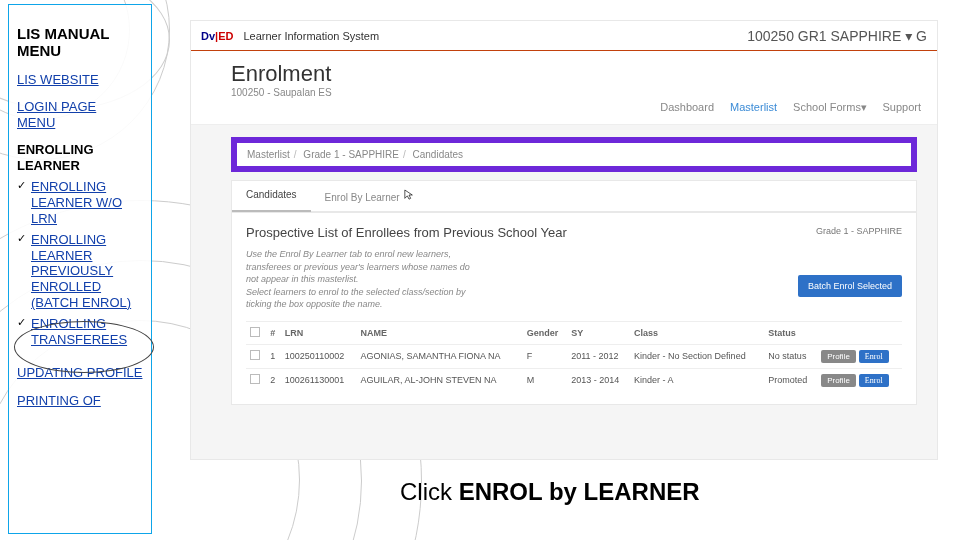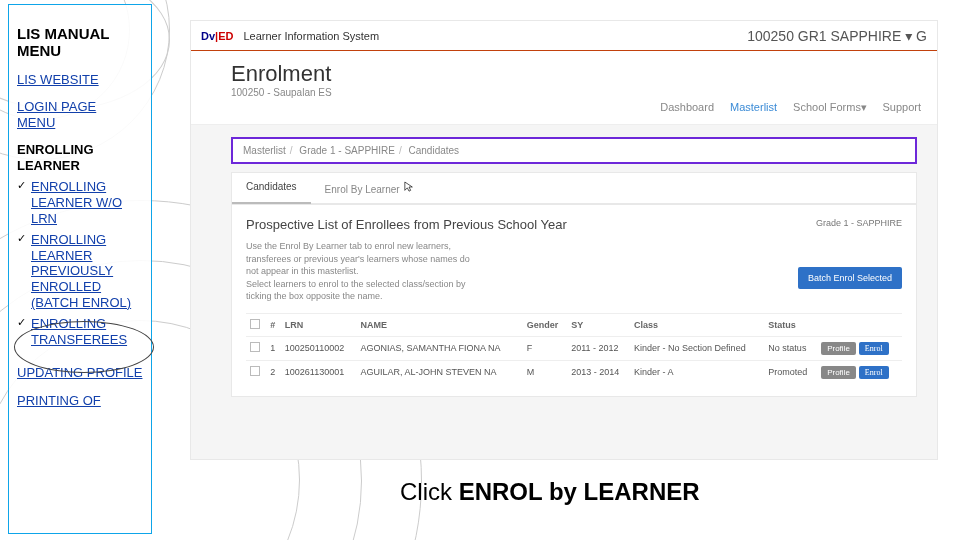--- a/index.html
+++ b/index.html
@@ -41,34 +41,34 @@
   .top-title{margin-left:10px;color:#333;}
   .top-user{margin-left:auto;color:#555;font-size:14px;}
 
   .pagehdr{background:#fff;padding:10px 16px 10px 40px;border-bottom:1px solid #eee;display:flex;align-items:flex-start;}
   .pagehdr .l h2{font-size:22px;color:#333;font-weight:400;}
   .pagehdr .l .sub{font-size:10px;color:#888;}
   .pagehdr .r{margin-left:auto;display:flex;gap:16px;font-size:11px;}
   .pagehdr .r span{color:#888;margin-top:40px;}
   .pagehdr .r .active{color:#3b8bd6;font-weight:500;}
 
-  .crumbs{margin:12px 20px 8px 40px;background:#fff;border:2px solid #6d28d9;font-size:10px;color:#888;padding:6px 10px;}
+  .crumbs{margin:12px 20px 8px 40px;background:#fff;border:6px solid #6d28d9;font-size:10px;color:#888;padding:6px 10px;}
   .crumbs .sep2{margin:0 4px;color:#bbb;}
 
   .tabs{margin:0 20px 0 40px;background:#fff;border:1px solid #e8e8e8;border-bottom:none;}
   .tabstrip{display:flex;border-bottom:1px solid #e8e8e8;font-size:10px;}
   .tabstrip div{padding:8px 14px;color:#888;}
   .tabstrip .on{color:#444;border-bottom:2px solid #bbb;margin-bottom:-1px;}
   .cursor{display:inline-block;margin-left:2px;}
   .cursor svg{width:10px;height:12px;display:block;}
 
   .panelbody{margin:0 20px 0 40px;background:#fff;border:1px solid #e8e8e8;padding:12px 14px;}
   .panelbody h3{font-size:13px;color:#444;font-weight:400;margin-bottom:4px;}
   .panelbody .sect{color:#777;font-size:9px;float:right;margin-top:-18px;}
-  .hint{font-size:9px;color:#888;line-height:1.4;margin:8px 0 10px 0;max-width:310px;}
+  .hint{font-size:9px;color:#888;line-height:1.4;margin:8px 0 10px 0;max-width:310px;font-style:italic;}
   .btn-batch{float:right;background:#2e71c7;color:#fff;font-size:9px;padding:6px 10px;border-radius:2px;margin-top:-46px;}
 
   table{width:100%;border-collapse:collapse;font-size:9px;color:#555;}
   th,td{padding:5px 4px;text-align:left;border-top:1px solid #eee;}
   th{color:#666;font-weight:600;}
   .cb{width:10px;height:10px;border:1px solid #bbb;display:inline-block;}
   .btn-sm{display:inline-block;padding:2px 6px;font-size:8px;border-radius:2px;color:#fff;}
   .b-profile{background:#888;}
   .b-enrol{background:#2e71c7;margin-left:3px;font-family:Liberation Serif, serif;}
 

